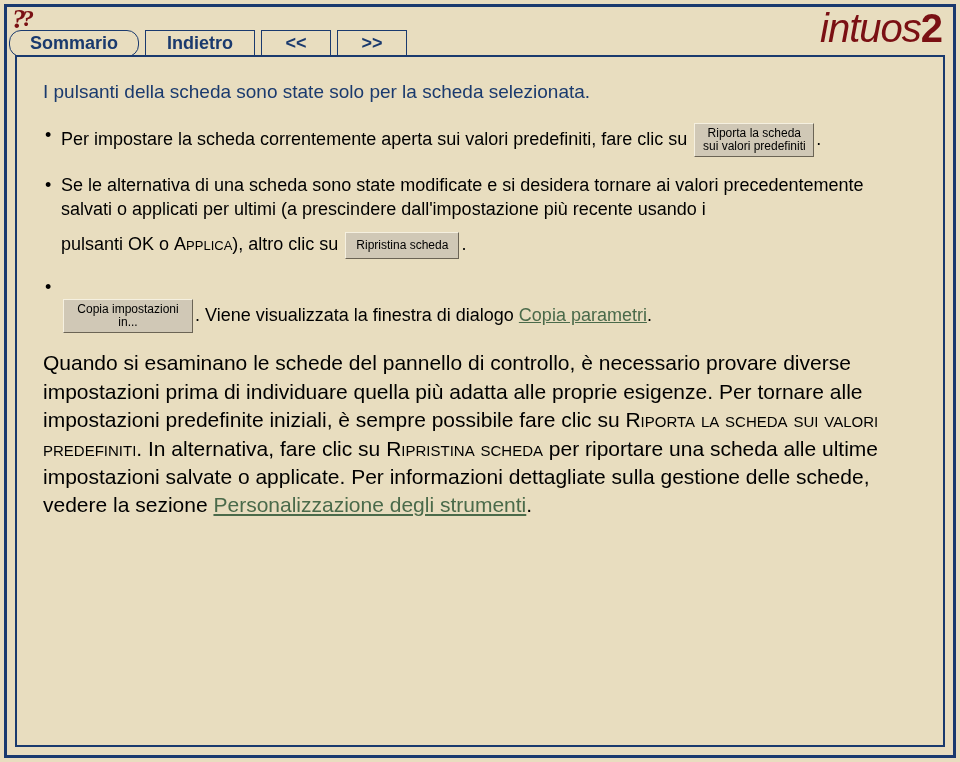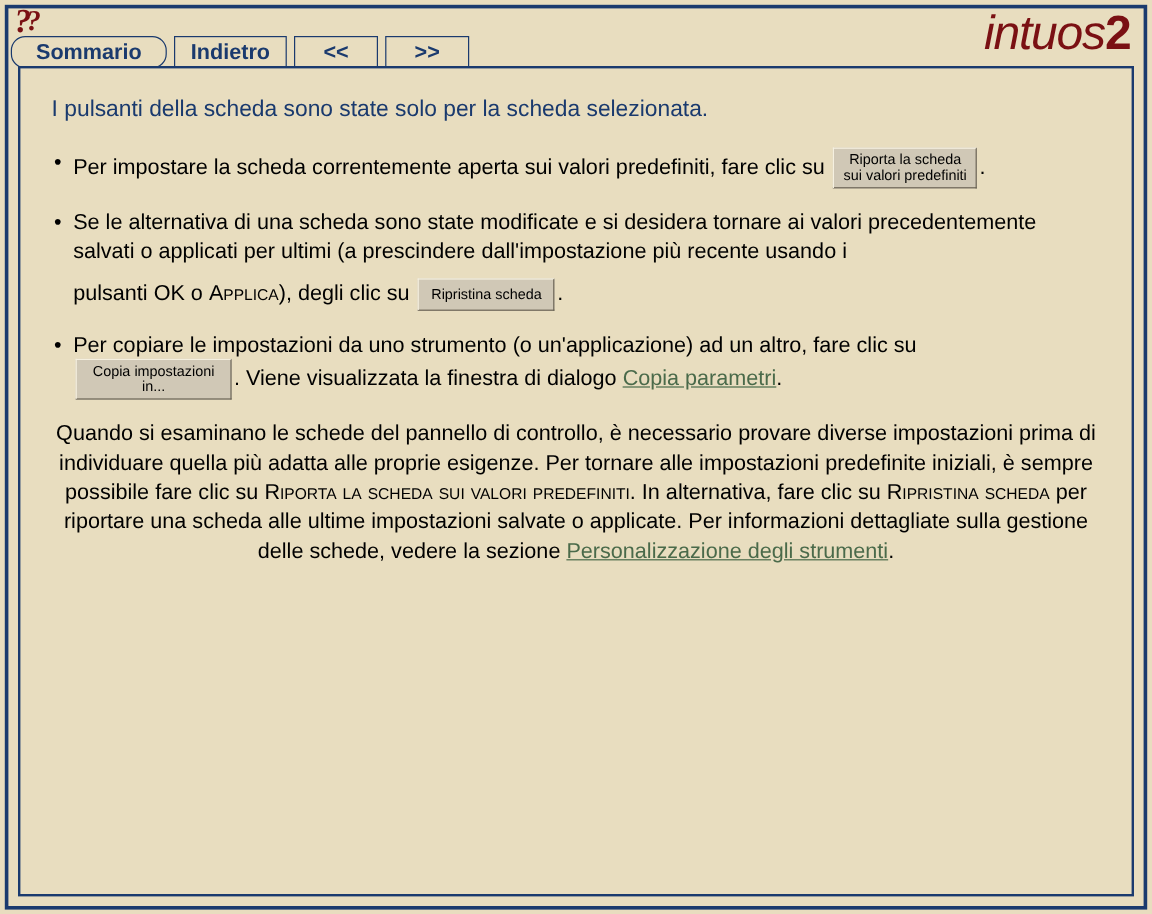--- a/index.html
+++ b/index.html
@@ -58,21 +58,21 @@
     background: #e8ddbf;
     color: #1a3a6e;
     font-size: 18px;
     font-weight: bold;
     padding: 2px 0;
     text-align: center;
     cursor: pointer;
     font-family: Arial, sans-serif;
   }
   .nav-btn.sommario { width: 130px; border-radius: 12px; }
-  .nav-btn.indietro { width: 94px; }
+  .nav-btn.indietro { width: 110px; }
   .nav-btn.prev { width: 70px; }
   .nav-btn.next { width: 70px; }
   .content {
     font-size: 18px;
     color: #000;
     line-height: 1.35;
   }
   .intro-line {
     color: #1a3a6e;
     font-size: 19px;
@@ -113,23 +113,22 @@
     margin: 0 2px;
   }
   .btn-inline.two-line { width: 120px; }
   .btn-inline.one-line { padding: 6px 10px; }
   .sc { font-variant: small-caps; }
   a.link {
     color: #4a6a4a;
     text-decoration: underline;
   }
   .para {
-    font-size: 18px;
+    font-size: 21px;
     margin-top: 4px;
-    text-align: center;
   }
 </style>
 </head>
 <body>
 
 <div class="outer-frame"></div>
 
 <div class="help-icons">
   <span class="help-q">?</span>
   <span class="help-q" style="font-size:24px; margin-top:2px;">?</span>
@@ -157,26 +156,26 @@
         <span>Per impostare la scheda correntemente aperta sui valori predefiniti, fare clic su </span>
         <span class="btn-inline two-line">
           <span>Riporta la scheda</span><br>
           <span>sui valori predefiniti</span>
         </span><span>.</span>
       </li>
 
       <li>
         <span>Se le alternativa di una scheda sono state modificate e si desidera tornare ai valori precedentemente salvati o applicati per ultimi (a prescindere dall'impostazione più recente usando i</span>
         <div style="height:10px"></div>
-        <span>pulsanti OK o </span><span class="sc">Applica</span><span>), degli clic su </span>
+        <span>pulsanti OK o </span><span class="sc">Applica</span><span>), altro clic su </span>
         <span class="btn-inline one-line">Ripristina scheda</span><span>.</span>
       </li>
 
       <li>
-        <span>Per copiare le impostazioni da uno strumento (o un'applicazione) ad un altro, fare clic su</span><br>
+        <br>
         <span class="btn-inline two-line" style="width:130px">
           <span>Copia impostazioni</span><br>
           <span>in...</span>
         </span><span>. Viene visualizzata la finestra di dialogo </span><a href="#" class="link">Copia parametri</a><span>.</span>
       </li>
 
     </ul>
 
     <div class="para">
       <span>Quando si esaminano le schede del pannello di controllo, è necessario provare diverse impostazioni prima di individuare quella più adatta alle proprie esigenze. Per tornare alle impostazioni predefinite iniziali, è sempre possibile fare clic su </span><span class="sc">Riporta la scheda sui valori predefiniti</span><span>. In alternativa, fare clic su </span><span class="sc">Ripristina scheda</span><span> per riportare una scheda alle ultime impostazioni salvate o applicate. Per informazioni dettagliate sulla gestione delle schede, vedere la sezione </span><a href="#" class="link">Personalizzazione degli strumenti</a><span>.</span>

